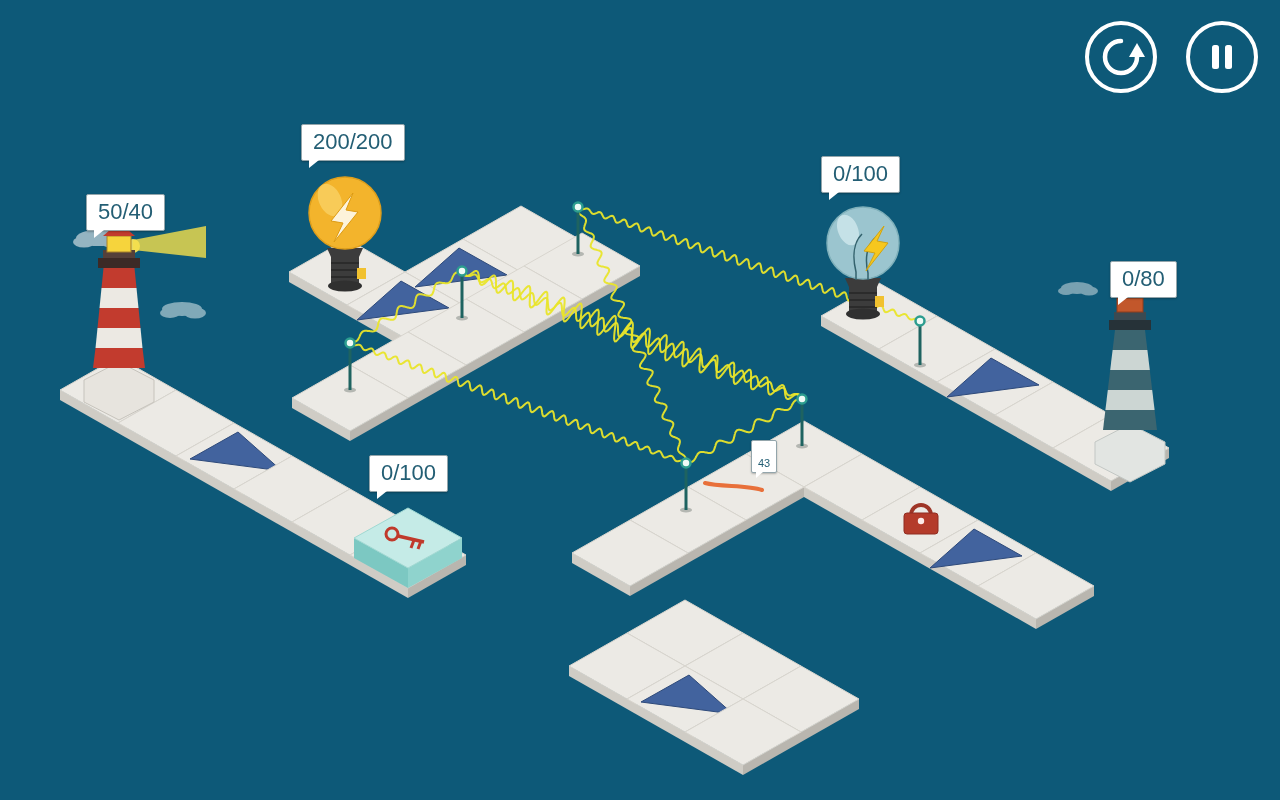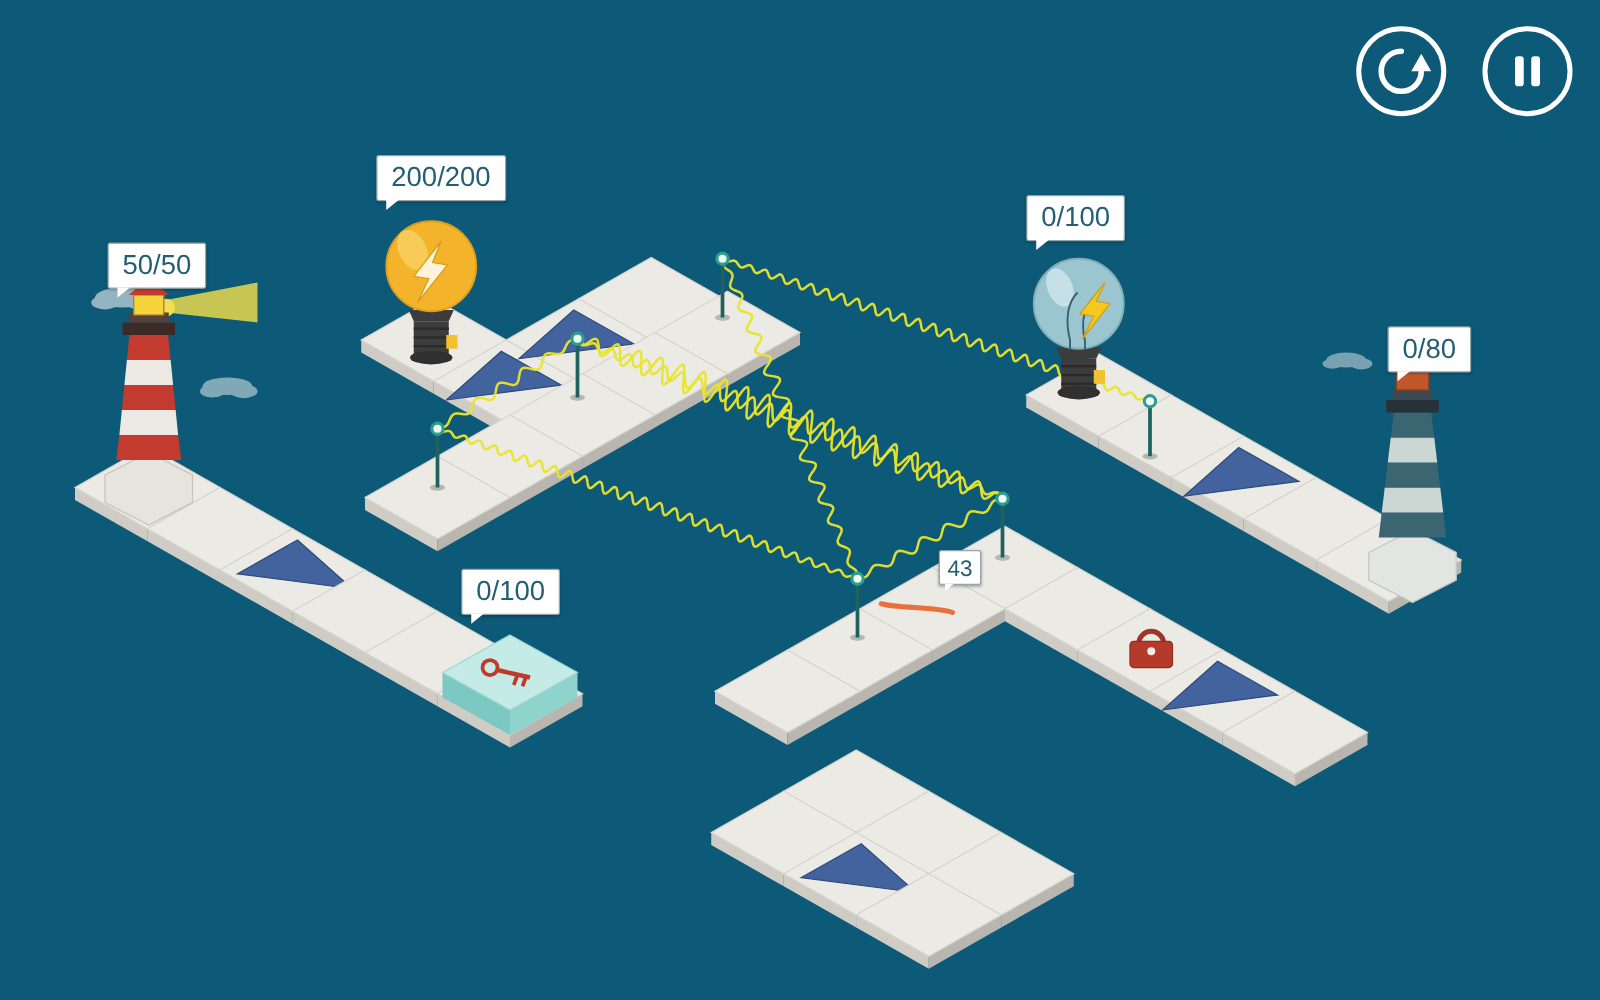--- a/index.html
+++ b/index.html
@@ -5,21 +5,21 @@
   *{margin:0;padding:0;box-sizing:border-box}
   html,body{width:1280px;height:800px;overflow:hidden}
   body{font-family:"Liberation Sans",sans-serif;background:#0d5978}
   .stage{position:relative;width:1280px;height:800px;background:#0d5978;overflow:hidden}
   .stage>svg{position:absolute;left:0;top:0}
   .badge{position:absolute;background:#fff;border:1px solid #93a5ab;color:#235e74;
          font-size:22px;line-height:1;padding:6px 11px 7px;border-radius:2px;
          box-shadow:0 1px 2px rgba(0,0,0,.25);white-space:nowrap}
   .badge::after{content:"";position:absolute;left:7px;bottom:-8px;width:0;height:0;
          border-top:8px solid #fff;border-right:10px solid transparent}
-  .badge-sm{font-size:18px;padding:5px 6px 3px}
+  .badge-sm{font-size:11px;padding:17px 6px 3px}
   .badge-sm::after{left:4px;bottom:-6px;border-top:6px solid #fff;border-right:7px solid transparent}
   .hud-btn{cursor:pointer}
   .tt{fill:#eceae5;stroke:#d8d5ce;stroke-width:1}
   .tsl{fill:#cfccc5}
   .tsr{fill:#b9b6af}
   .ramp{fill:#42639e;stroke:#2e4a7a;stroke-width:1}
   .wire{fill:none;stroke:#e9e52a;stroke-width:2;opacity:.95}
   .pole-line{stroke:#1e6360;stroke-width:3}
   .pole-top{fill:#eefaf6;stroke:#2c9d8f;stroke-width:2.5}
   .pole-base{fill:#8f958f;opacity:.6}
@@ -237,20 +237,20 @@
   </g>
   <g class="hud-btn">
     <circle cx="1222" cy="57" r="34" fill="none" stroke="#ffffff" stroke-width="4"></circle>
     <g>
       <rect x="1212" y="45" width="7" height="24" rx="2.5" fill="#ffffff"></rect>
       <rect x="1225" y="45" width="7" height="24" rx="2.5" fill="#ffffff"></rect>
     </g>
   </g>
 </svg>
 
-<div class="badge" style="left:86px;top:194px">50/50</div>
+<div class="badge" style="left:86px;top:194px">50/40</div>
 <div class="badge" style="left:301px;top:124px">200/200</div>
 <div class="badge" style="left:821px;top:156px">0/100</div>
 <div class="badge" style="left:1110px;top:261px">0/80</div>
 <div class="badge" style="left:369px;top:455px">0/100</div>
 <div class="badge badge-sm" style="left:751px;top:440px">43</div>
 
 </div>
 
 </body></html>

